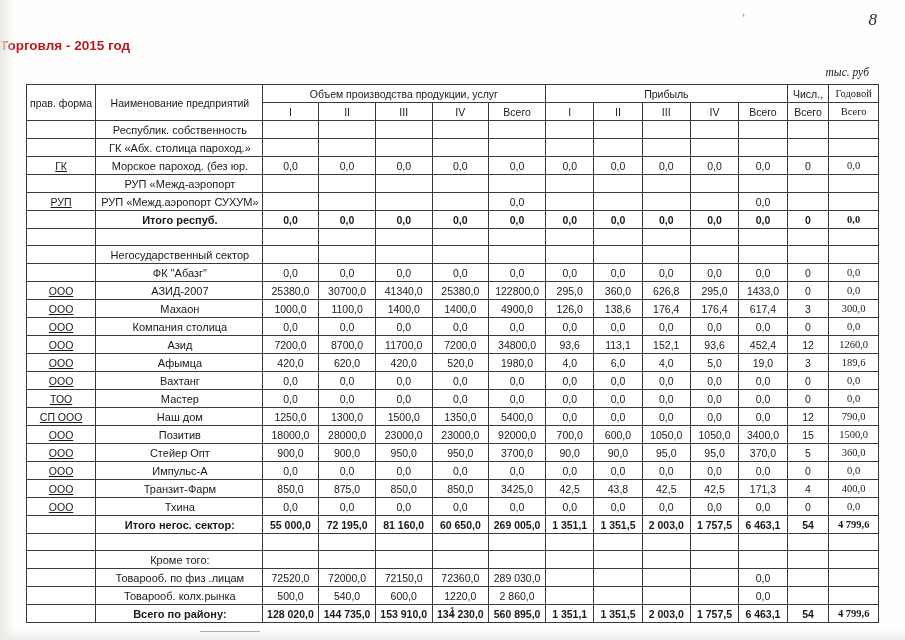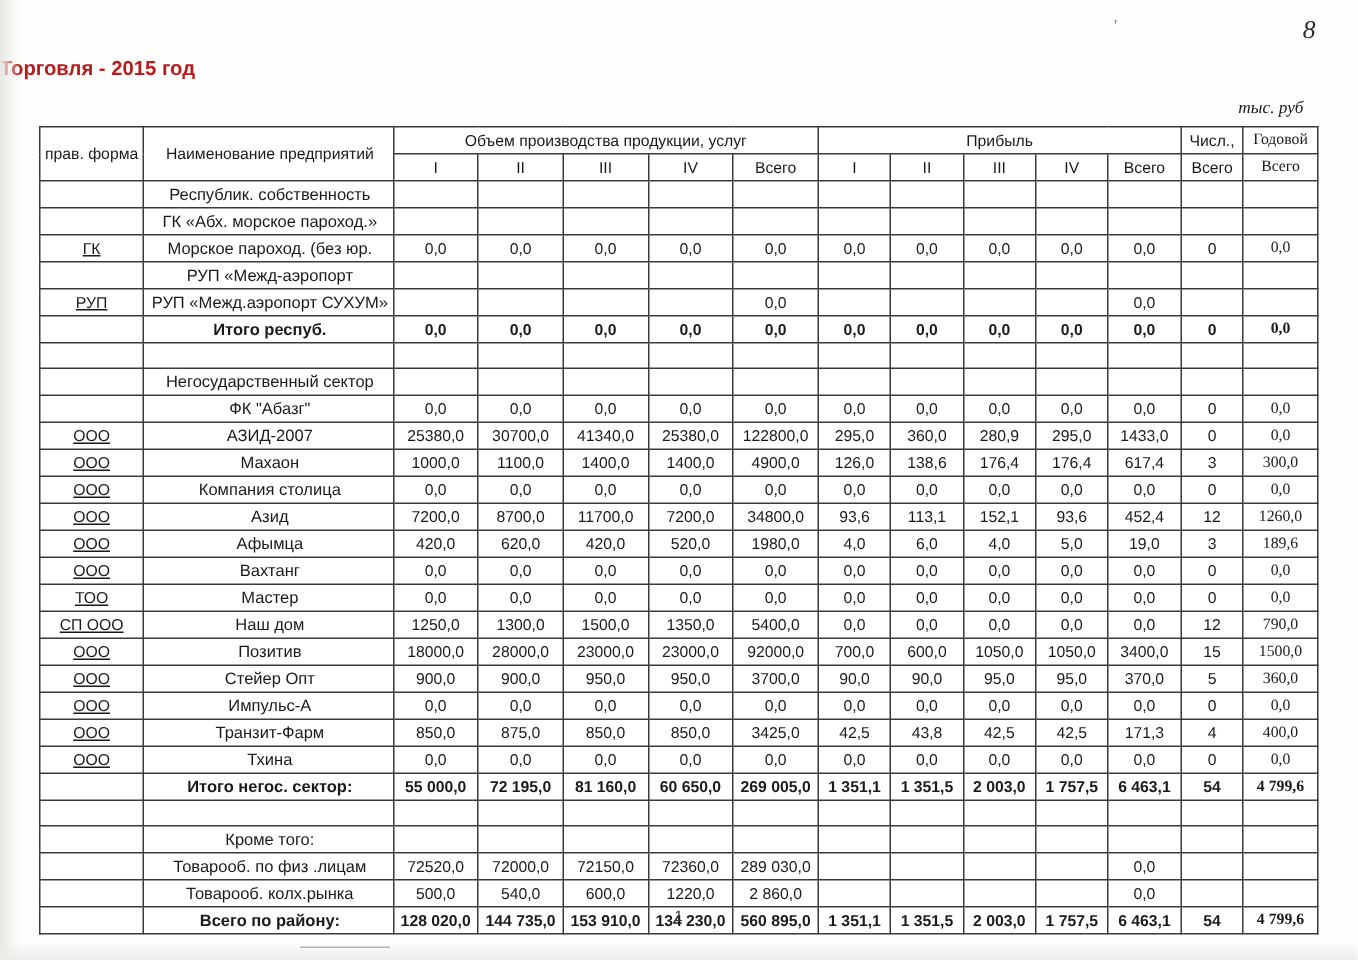--- a/index.html
+++ b/index.html
@@ -184,21 +184,21 @@
           <td class="num col-num"></td>
           <td class="num col-num"></td>
           <td class="num col-num"></td>
           <td class="num col-num"></td>
           <td class="num col-tot"></td>
           <td class="num col-ch"></td>
           <td class="num col-year"></td>
         </tr>
         <tr>
           <td class="form col-form"></td>
-          <td class="name col-name">ГК «Абх. морское пароход.»</td>
+          <td class="name col-name">ГК «Абх. столица пароход.»</td>
           <td class="num col-num"></td>
           <td class="num col-num"></td>
           <td class="num col-num"></td>
           <td class="num col-num"></td>
           <td class="num col-tot"></td>
           <td class="num col-num"></td>
           <td class="num col-num"></td>
           <td class="num col-num"></td>
           <td class="num col-num"></td>
           <td class="num col-tot"></td>
@@ -320,21 +320,21 @@
         <tr>
           <td class="form col-form">ООО</td>
           <td class="name col-name">АЗИД-2007</td>
           <td class="num col-num">25380,0</td>
           <td class="num col-num">30700,0</td>
           <td class="num col-num">41340,0</td>
           <td class="num col-num">25380,0</td>
           <td class="num col-tot">122800,0</td>
           <td class="num col-num">295,0</td>
           <td class="num col-num">360,0</td>
-          <td class="num col-num">280,9</td>
+          <td class="num col-num">626,8</td>
           <td class="num col-num">295,0</td>
           <td class="num col-tot">1433,0</td>
           <td class="num col-ch">0</td>
           <td class="num col-year">0,0</td>
         </tr>
         <tr>
           <td class="form col-form">ООО</td>
           <td class="name col-name">Махаон</td>
           <td class="num col-num">1000,0</td>
           <td class="num col-num">1100,0</td>

